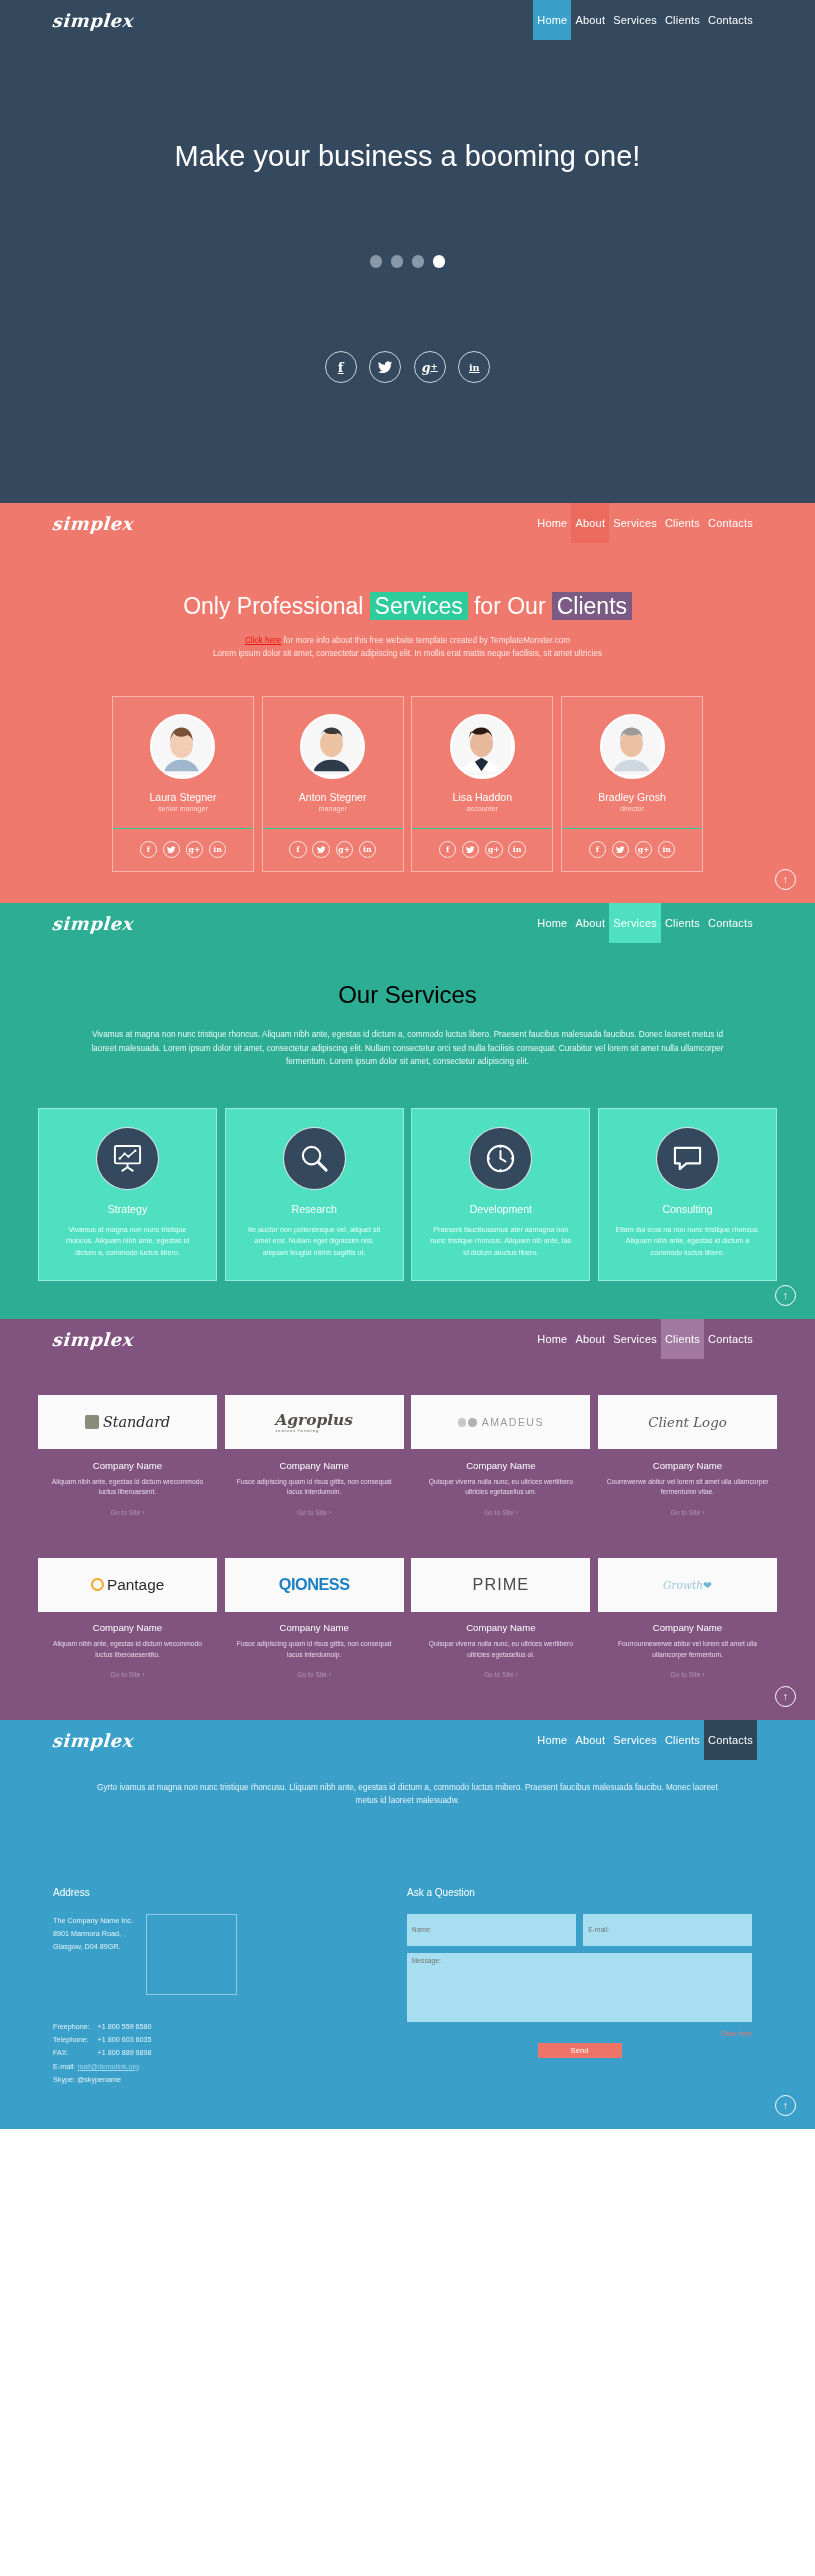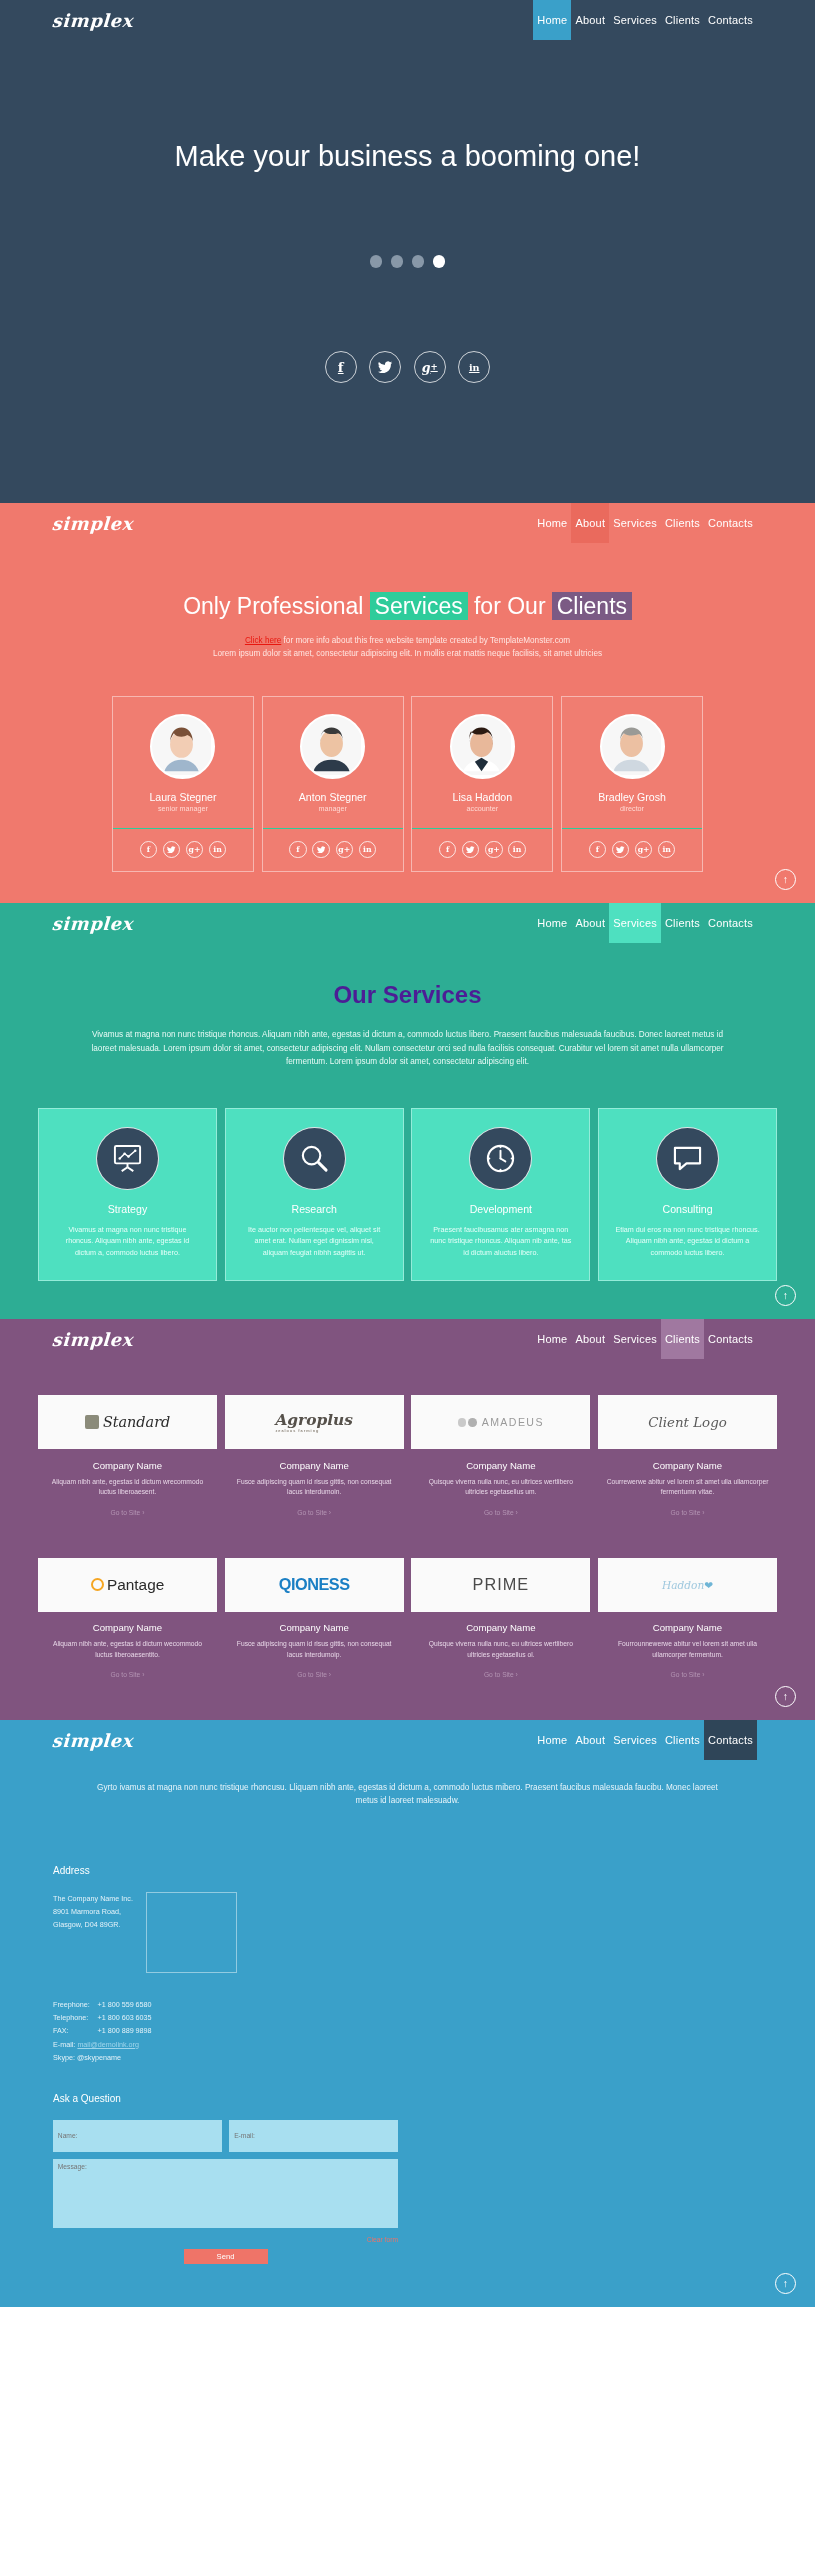--- a/index.html
+++ b/index.html
@@ -144,22 +144,22 @@
     width: 17.3px; height: 17.3px; border-radius: 50%;
     border: 1px solid rgba(255,255,255,.8);
     color: #fff; font-size: 7.7px; font-weight: bold;
     display: flex; align-items: center; justify-content: center;
     font-family: "DejaVu Serif", serif;
   }
 
   
   .services { background: #2dad94; padding-bottom: 38px; }
   .sec-title {
-    text-align: center; color: #4c1d95;
-    font-size: 24px; font-weight: 700; margin-top: 38px;
+    text-align: center; color: #000000;
+    font-size: 24px; font-weight: 400; margin-top: 38px;
   }
   .sec-body {
     text-align: center; color: #e8fbf6;
     font-size: 8.2px; line-height: 1.62;
     margin-top: 19px; padding: 0 91px;
   }
   .svc-row {
     display: flex; justify-content: center; gap: 7.7px; margin-top: 40px;
   }
   .svc {
@@ -192,21 +192,21 @@
   .cl-txt { color: #e8d8e8; font-size: 6.7px; line-height: 1.6; margin-top: 5.8px; padding: 0 7.7px; }
   .cl-link { color: #b495b4; font-size: 6.7px; margin-top: 10.6px; display: block; text-decoration: none; }
   .cl-row2 { margin-top: 42px; }
 
   
   .contacts { background: #3aa0c9; padding-bottom: 43px; }
   .ct-body {
     text-align: center; color: #e8f5fb;
     font-size: 8.2px; line-height: 1.6; margin-top: 21px; padding: 0 91px;
   }
-  .ct-grid { display: flex; margin-top: 58px; padding: 0 53px; gap: 29px; flex-direction: column; }
+  .ct-grid { display: flex; margin-top: 80px; padding: 0 53px; gap: 37px; }
   .ct-col-l { width: 317px; }
   .ct-col-r { width: 345px; }
   .ct-h { color: #fff; font-size: 10px; margin-bottom: 15.4px; }
   .addr-wrap { display: flex; gap: 13.4px; }
   .addr-txt { color: #e4f2f9; font-size: 7.2px; line-height: 1.85; }
   .addr-map { width: 91px; height: 81px; border: 1px solid rgba(255,255,255,.45); }
   .phones { color: #e4f2f9; font-size: 7.2px; line-height: 1.85; margin-top: 25px; }
   .phones table { border-collapse: collapse; }
   .phones td { padding: 0 7.7px 0 0; font-size: 7.2px; }
   .mailto { color: #9fd6ec; }
@@ -556,21 +556,21 @@
       <div class="cl-logo">
         <span style="font-size:16.3px;color:#4a4a4a;letter-spacing:1px;font-family:'Liberation Sans',sans-serif;">PRIME</span>
       </div>
       <div class="cl-name">Company Name</div>
       <div class="cl-txt">Quisque viverra nulla nunc, eu ultrices wertlibero ultricies egetasellus ol.</div>
       <a class="cl-link" href="#">Go to Site ›</a>
     </div>
 
     <div class="cl">
       <div class="cl-logo">
-        <span style="font-family:'DejaVu Serif',serif;font-style:italic;font-size:10.6px;color:#9fc8de;">Haddon</span>
+        <span style="font-family:'DejaVu Serif',serif;font-style:italic;font-size:10.6px;color:#9fc8de;">Growth</span>
           <span style="color:#6fb5d6;font-size:10.6px;">❤</span>
       </div>
       <div class="cl-name">Company Name</div>
       <div class="cl-txt">Fourrounnewerwe abitur vel lorem sit amet ulla ullamcorper fermentum.</div>
       <a class="cl-link" href="#">Go to Site ›</a>
     </div>
   </div>
 
   <div class="totop">↑</div>
 </div>

